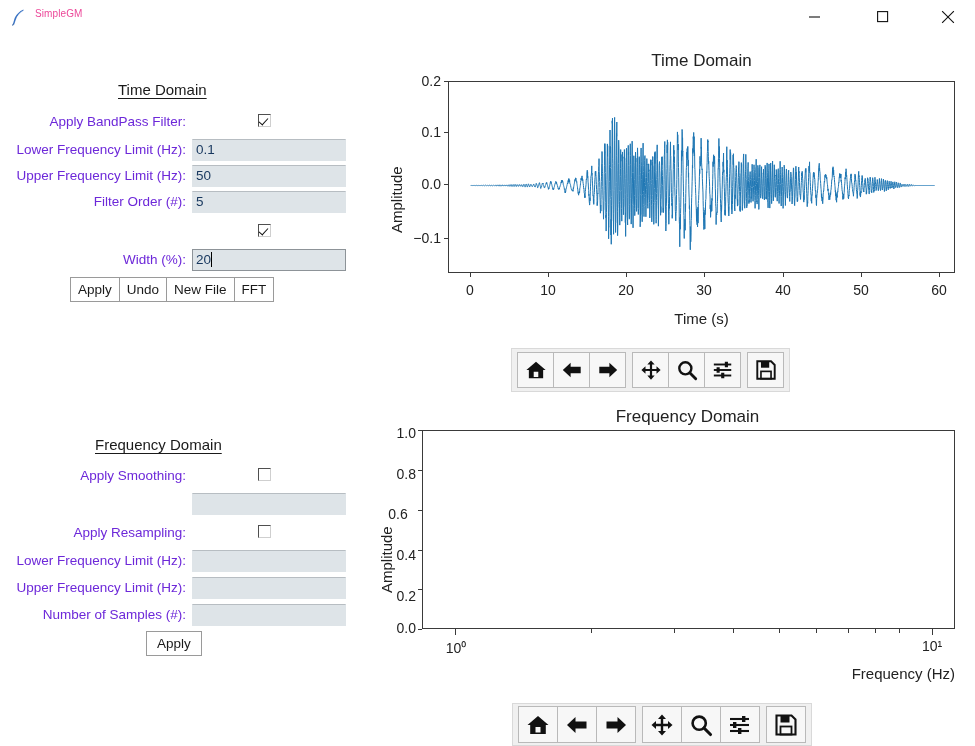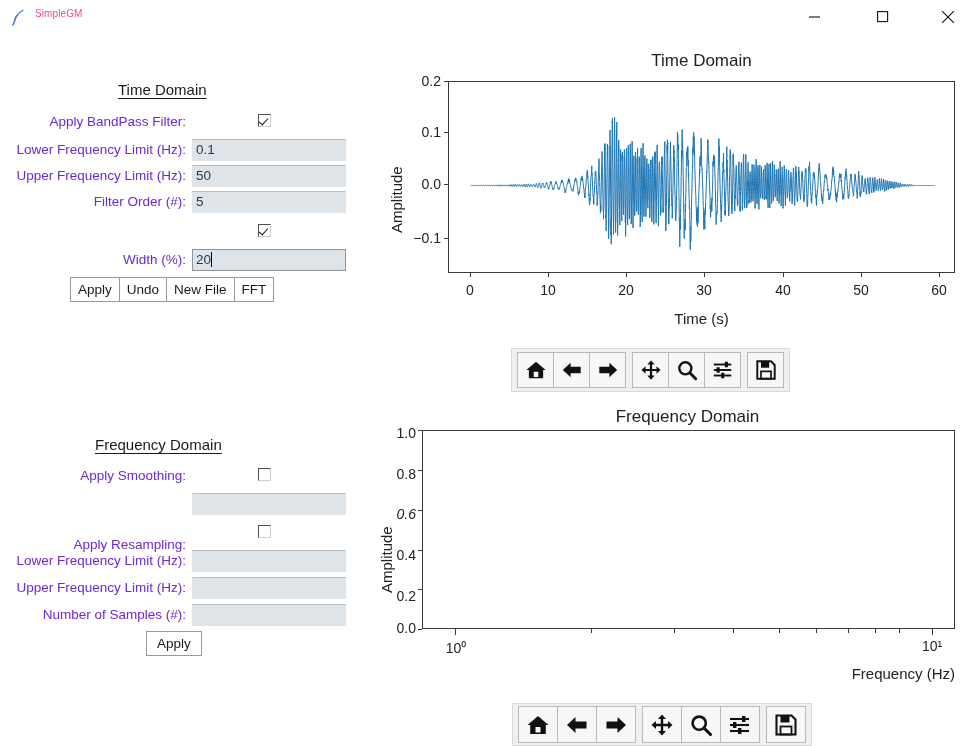--- a/index.html
+++ b/index.html
@@ -236,21 +236,21 @@
     <div class="btn">FFT</div>
   </div>
 
   <div class="panel-title" style="left:95px; top:436px;">Frequency Domain</div>
 
   <div class="row-label" style="left:0; top:467px; width:186px;">Apply Smoothing:</div>
   <div class="checkbox" style="left:258px; top:468px;"></div>
 
   <div class="field field-empty" style="top:493px;"></div>
 
-  <div class="row-label" style="left:0; top:536px; width:186px;">Apply Resampling:</div>
+  <div class="row-label" style="left:0; top:524px; width:186px;">Apply Resampling:</div>
   <div class="checkbox" style="left:258px; top:525px;"></div>
 
   <div class="row-label" style="left:0; top:552px; width:186px;">Lower Frequency Limit (Hz):</div>
   <div class="field field-empty" style="top:550px;"></div>
 
   <div class="row-label" style="left:0; top:579px; width:186px;">Upper Frequency Limit (Hz):</div>
   <div class="field field-empty" style="top:577px;"></div>
 
   <div class="row-label" style="left:0; top:606px; width:186px;">Number of Samples (#):</div>
   <div class="field field-empty" style="top:604px;"></div>
@@ -345,21 +345,21 @@
         <rect x="6.5" y="13.5" width="11" height="8" fill="none" stroke="#111" stroke-width="1.8"></rect>
       </svg>
     </div>
   </div>
 
   <div class="plot-wrap">
     <div class="plot-title" style="left:420px; top:407px; width:535px;">Frequency Domain</div>
 
     <div class="tick-txt" style="left:380px; top:425px; width:36px; text-align:right;">1.0</div>
     <div class="tick-txt" style="left:380px; top:466px; width:36px; text-align:right;">0.8</div>
-    <div class="tick-txt" style="left:380px; top:506px; width:36px; text-align:right;font-style:italic;">0.6</div>
+    <div class="tick-txt" style="left:380px; top:506px; width:36px; text-align:center;">0.6</div>
     <div class="tick-txt" style="left:380px; top:547px; width:36px; text-align:right;">0.4</div>
     <div class="tick-txt" style="left:380px; top:588px; width:36px; text-align:right;">0.2</div>
     <div class="tick-txt" style="left:380px; top:620px; width:36px; text-align:right;">0.0</div>
 
     <div class="axis-label ylabel" style="left:378px; top:593px;">Amplitude</div>
 
     <div class="axes-frame" style="left:422px; top:430px; width:533px; height:199px;"></div>
 
     <div class="tickmark" style="left:418px; top:430px; width:4px; height:1px;"></div>
     <div class="tickmark" style="left:418px; top:470px; width:4px; height:1px;"></div>

